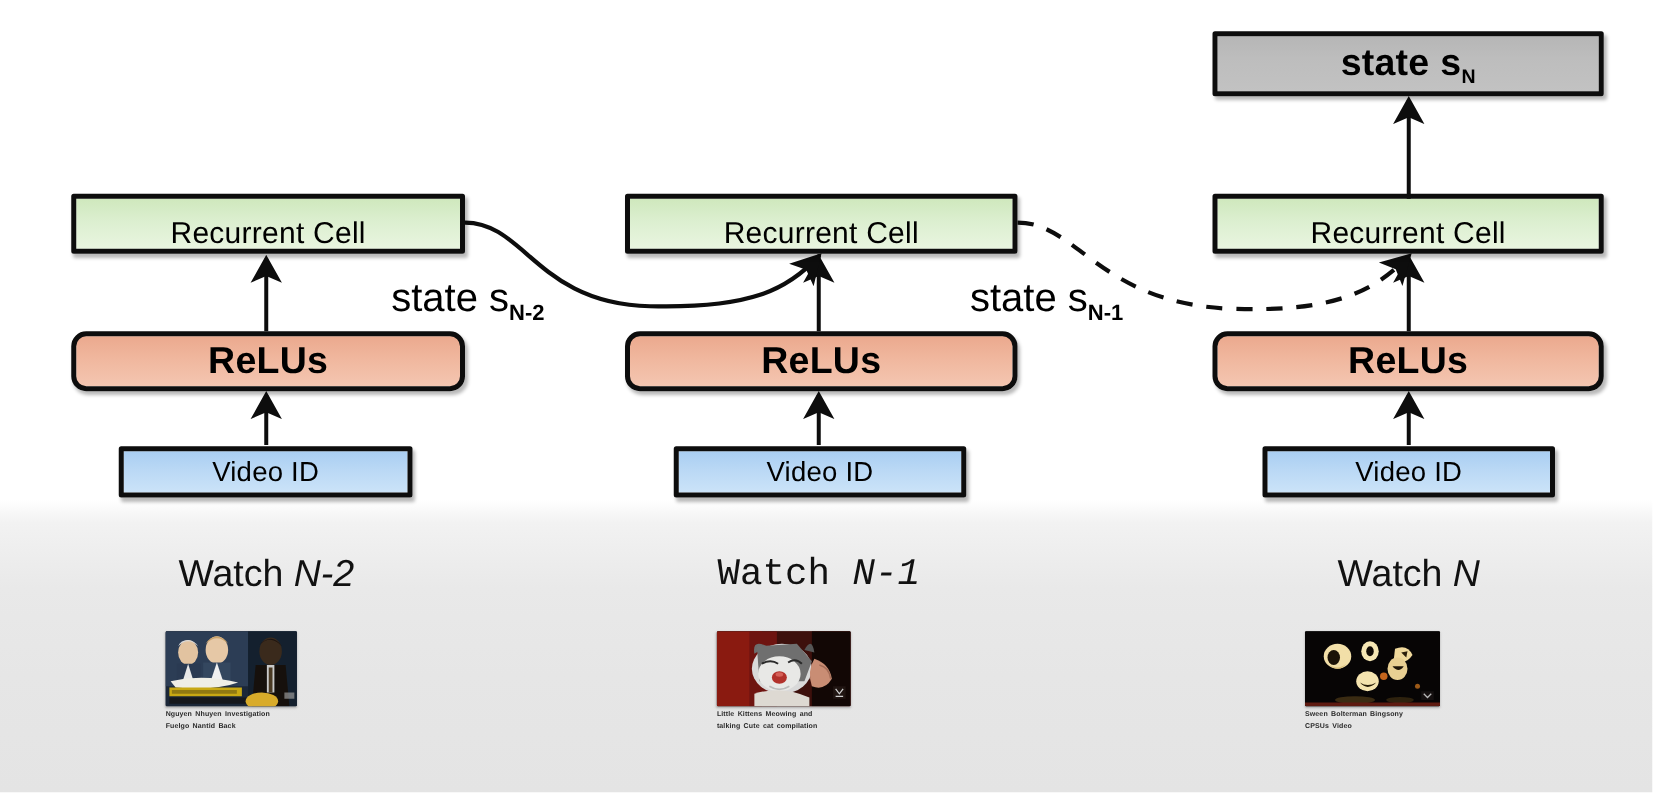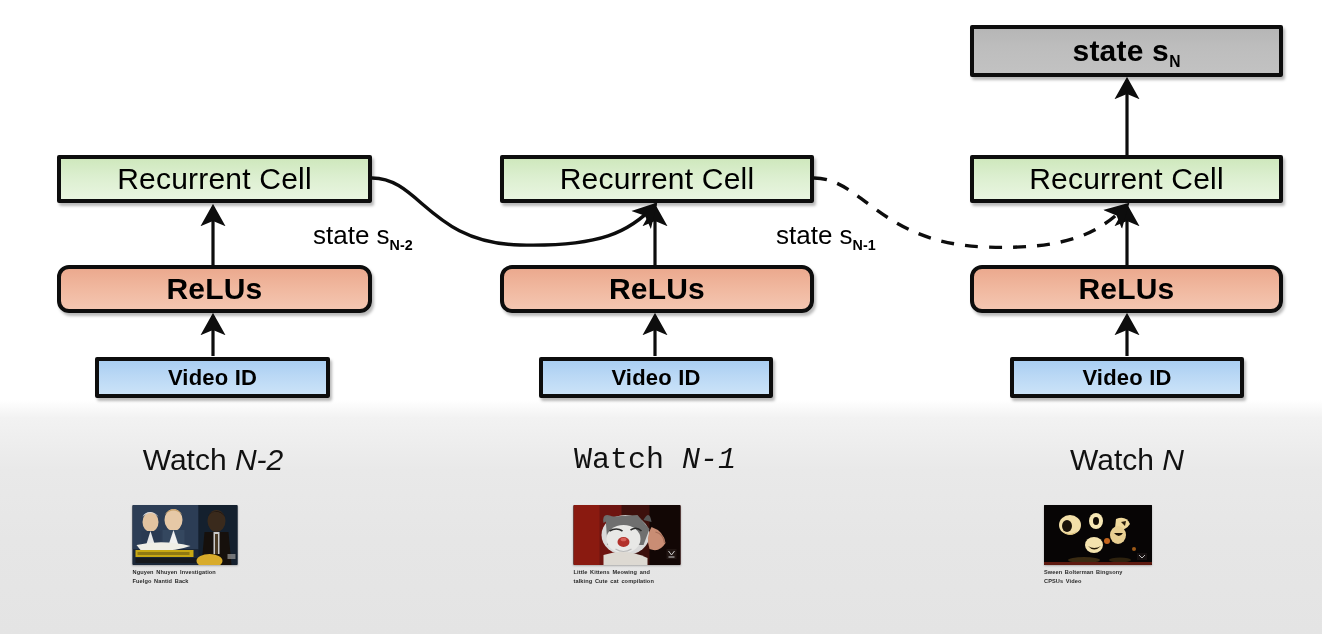--- a/index.html
+++ b/index.html
@@ -42,33 +42,34 @@
     box-shadow: 2px 3px 3px rgba(0,0,0,0.28);
   }
 
   .node.state {
     background: linear-gradient(to bottom, #b6b6b6 0%, #bdbdbd 40%, #c2c2c2 100%);
     font-size: 30px;
     font-weight: bold;
   }
   .node.cell {
     background: linear-gradient(to bottom, #cfe8bd 0%, #dcefd0 45%, #e9f5e0 100%);
-    font-size: 30px;
+    font-size: 24px;
     font-weight: normal;
+    align-items: flex-end;
   }
   .node.relu {
     background: linear-gradient(to bottom, #eba98e 0%, #f0b79e 45%, #f4c6b1 100%);
     font-size: 30px;
     font-weight: bold;
     border-radius: 12px;
   }
   .node.video {
     background: linear-gradient(to bottom, #a9cef2 0%, #bad8f5 45%, #cbe3f8 100%);
     font-size: 22px;
-    font-weight: bold;
+    font-weight: normal;
   }
 
   .node .lbl { line-height: 1; display: inline-block; }
   .node .lbl sub {
     font-size: .52em;
     vertical-align: baseline;
     position: relative;
     top: .38em;
     left: .02em;
     font-weight: bold;
@@ -79,21 +80,21 @@
     position: absolute;
     left: 0; top: 0;
     width: 1322px;
     height: 634px;
     pointer-events: none;
   }
 
   
   .edge-label {
     position: absolute;
-    font-size: 26px;
+    font-size: 32px;
     color: #000;
     white-space: nowrap;
     font-weight: normal;
   }
   .edge-label sub {
     font-size: .55em;
     vertical-align: baseline;
     position: relative;
     top: .42em;
     font-weight: bold;

